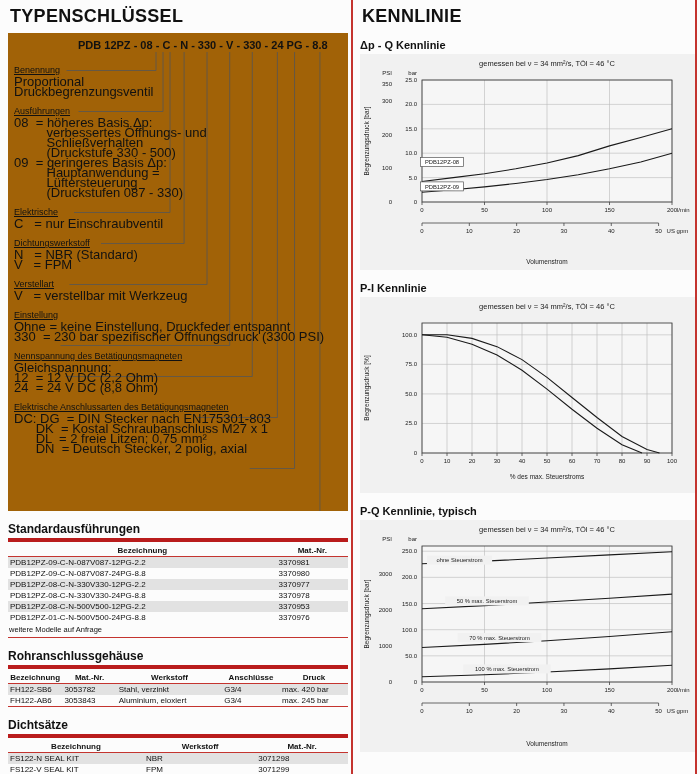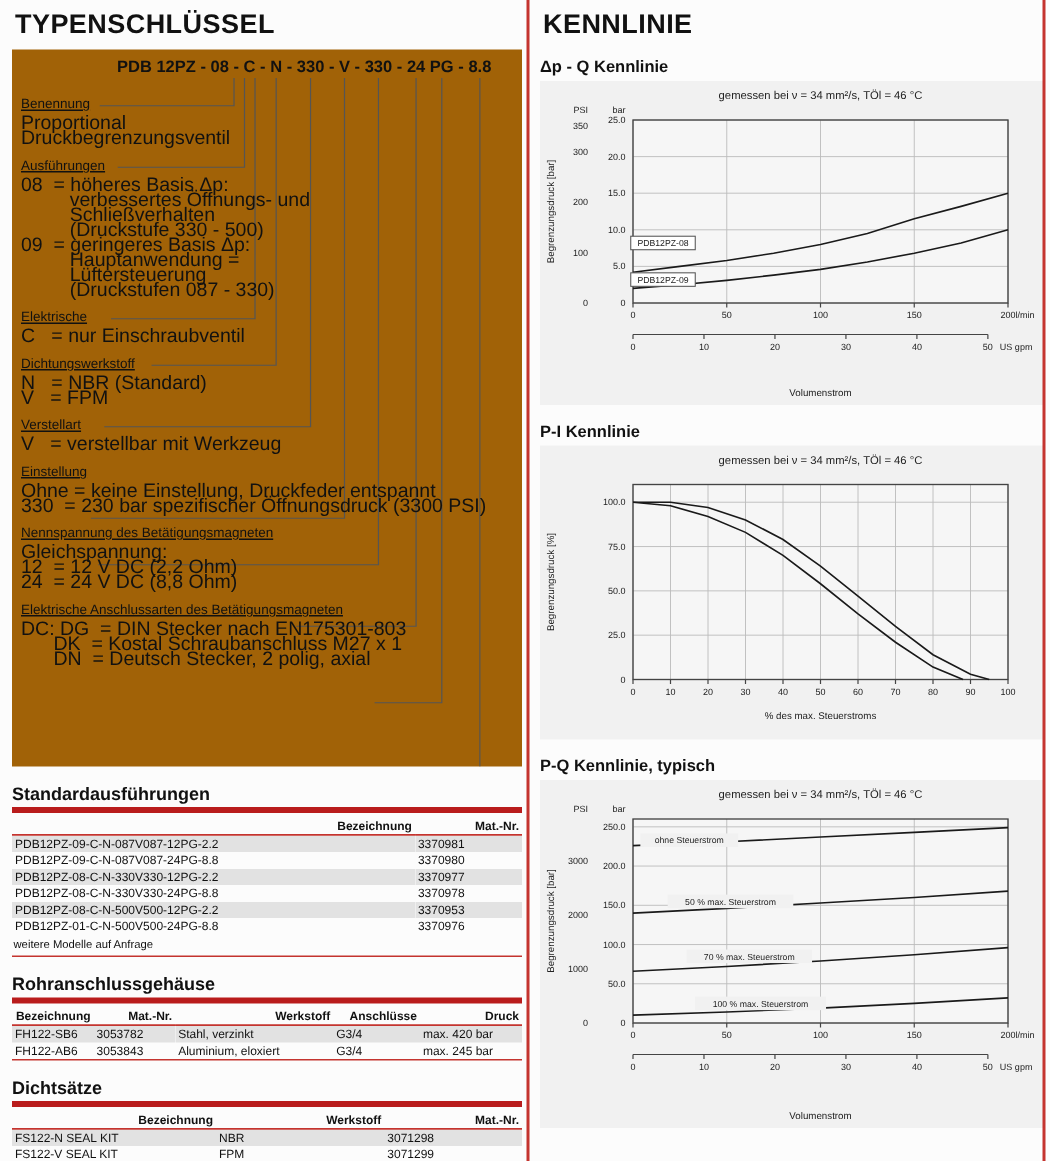--- a/index.html
+++ b/index.html
@@ -12,21 +12,21 @@
   h1{font-size:18px;margin:0 0 6px 2px;font-weight:bold;letter-spacing:.3px}
   .ts-panel{position:relative;background:#a16207;height:478px;padding:6px;box-sizing:border-box;overflow:hidden}
   .ts-code{font-size:11px;font-weight:bold;padding-left:64px;white-space:nowrap;margin-bottom:8px}
   .ts-sec{margin-bottom:3px;position:relative;z-index:2}
   .sec-h{font-size:9px;font-weight:normal;text-decoration:underline;display:inline-block;line-height:11px}
   .sec-line{font-size:13px;line-height:10px;white-space:pre}
   #ts-connectors{position:absolute;left:0;top:0;pointer-events:none;z-index:1}
   h2{font-size:12px;font-weight:bold;margin:11px 0 3px 0;border-bottom:4px solid #b91c1c;padding-bottom:2px}
   .tbl-wrap{border-bottom:1.5px solid #c4342f}
   table{width:100%;border-collapse:collapse;table-layout:fixed;font-size:8px}
-  th{text-align:right;font-weight:bold;border-bottom:1.5px solid #c4342f;padding:1px 2px;white-space:nowrap;overflow:hidden}
+  th{text-align:center;font-weight:bold;border-bottom:1.5px solid #c4342f;padding:1px 2px;white-space:nowrap;overflow:hidden}
   td{padding:1px 2px;overflow:hidden;white-space:nowrap}
   tbody tr:nth-child(odd){background:#e2e2e2}
   .footnote{font-size:7.5px;padding:2px 1px 3px 1px}
   .chart-block h3{font-size:11px;font-weight:bold;margin:12px 0 3px 0}
   svg.figure{display:block;background:#f1f1f1}
 </style>
 </head>
 <body>
 
 <div class="page">
@@ -48,21 +48,21 @@
         </svg>
       <div class="ts-code" id="ts-code"><span class="code-seg">PDB 12PZ</span><span class="code-sep"> - </span><span class="code-seg">08</span><span class="code-sep"> - </span><span class="code-seg">C</span><span class="code-sep"> - </span><span class="code-seg">N</span><span class="code-sep"> - </span><span class="code-seg">330</span><span class="code-sep"> - </span><span class="code-seg">V</span><span class="code-sep"> - </span><span class="code-seg">330</span><span class="code-sep"> - </span><span class="code-seg">24</span><span class="code-sep"> </span><span class="code-seg">PG</span><span class="code-sep"> - </span><span class="code-seg">8.8</span><span class="code-sep"></span></div>
       <div id="ts-sections">
           <div class="ts-sec"><div class="sec-h">Benennung</div><div class="sec-line">Proportional</div><div class="sec-line">Druckbegrenzungsventil</div></div>
           <div class="ts-sec"><div class="sec-h">Ausführungen</div><div class="sec-line">08  = höheres Basis Δp:</div><div class="sec-line">         verbessertes Öffnungs- und</div><div class="sec-line">         Schließverhalten</div><div class="sec-line">         (Druckstufe 330 - 500)</div><div class="sec-line">09  = geringeres Basis Δp:</div><div class="sec-line">         Hauptanwendung =</div><div class="sec-line">         Lüftersteuerung</div><div class="sec-line">         (Druckstufen 087 - 330)</div></div>
           <div class="ts-sec"><div class="sec-h">Elektrische</div><div class="sec-line">C   = nur Einschraubventil</div></div>
           <div class="ts-sec"><div class="sec-h">Dichtungswerkstoff</div><div class="sec-line">N   = NBR (Standard)</div><div class="sec-line">V   = FPM</div></div>
           <div class="ts-sec"><div class="sec-h">Verstellart</div><div class="sec-line">V   = verstellbar mit Werkzeug</div></div>
           <div class="ts-sec"><div class="sec-h">Einstellung</div><div class="sec-line">Ohne = keine Einstellung, Druckfeder entspannt</div><div class="sec-line">330  = 230 bar spezifischer Öffnungsdruck (3300 PSI)</div></div>
           <div class="ts-sec"><div class="sec-h">Nennspannung des Betätigungsmagneten</div><div class="sec-line">Gleichspannung:</div><div class="sec-line">12  = 12 V DC (2,2 Ohm)</div><div class="sec-line">24  = 24 V DC (8,8 Ohm)</div></div>
-          <div class="ts-sec"><div class="sec-h">Elektrische Anschlussarten des Betätigungsmagneten</div><div class="sec-line">DC: DG  = DIN Stecker nach EN175301-803</div><div class="sec-line">      DK  = Kostal Schraubanschluss M27 x 1</div><div class="sec-line">      DN  = Deutsch Stecker, 2 polig, axial</div></div>
+          <div class="ts-sec"><div class="sec-h">Elektrische Anschlussarten des Betätigungsmagneten</div><div class="sec-line">DC: DG  = DIN Stecker nach EN175301-803</div><div class="sec-line">      DK  = Kostal Schraubanschluss M27 x 1</div><div class="sec-line">      DL  = 2 freie Litzen; 0,75 mm²</div><div class="sec-line">      DN  = Deutsch Stecker, 2 polig, axial</div></div>
         </div>
     </div>
     <div id="tables">
         <h2>Standardausführungen</h2>
         <div class="tbl-wrap">
           <table>
             <colgroup>
               <col style="width: 79%;">
               <col style="width: 21%;">
             </colgroup>

